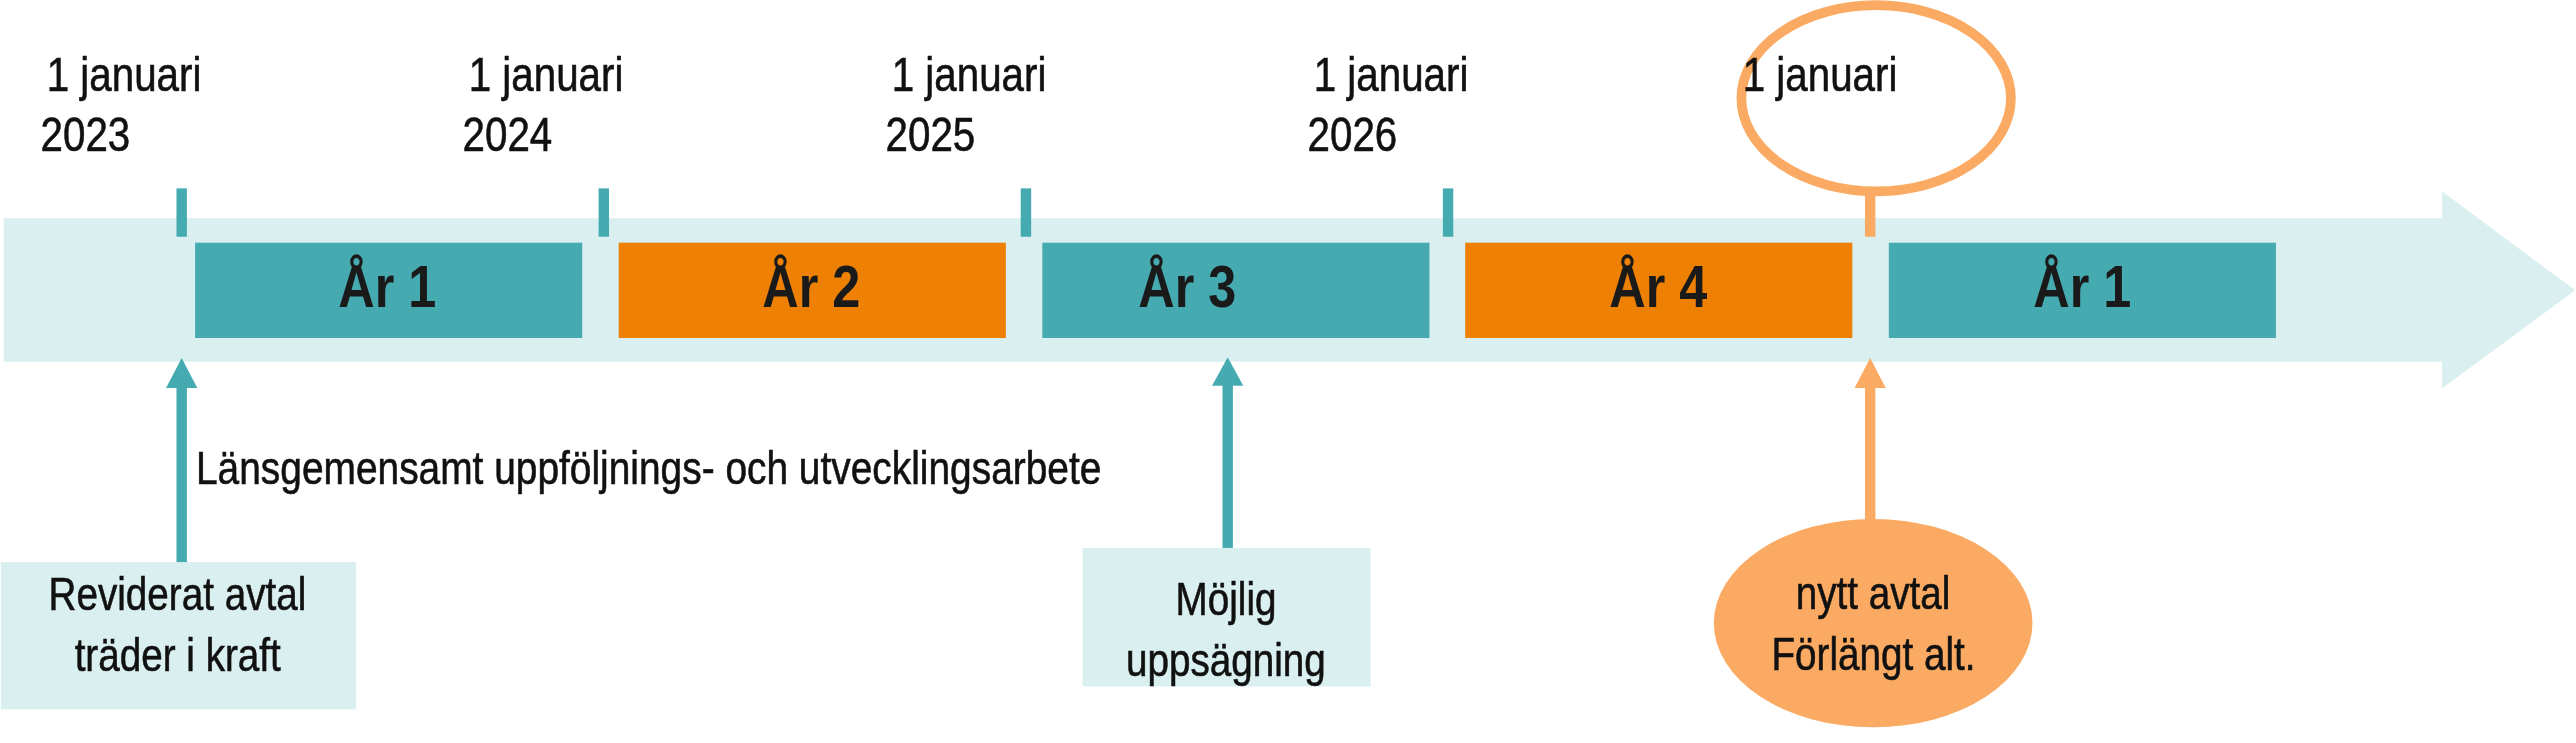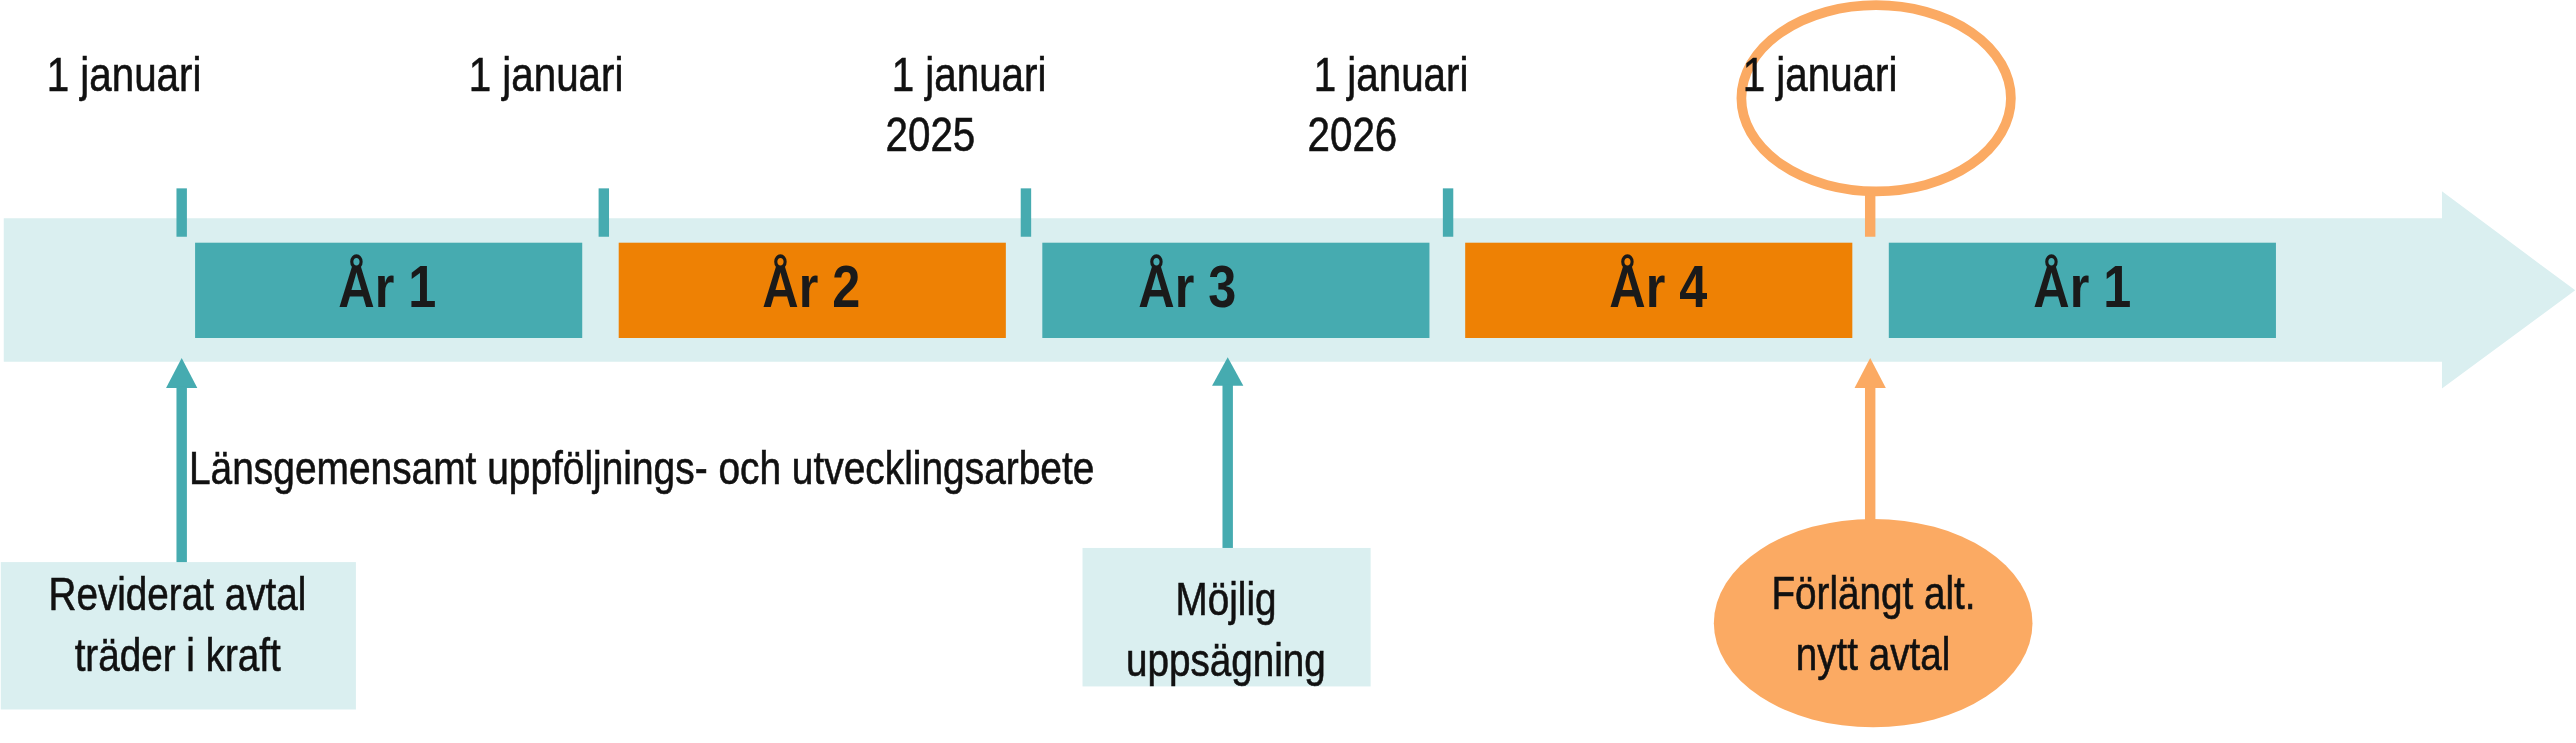--- a/index.html
+++ b/index.html
@@ -9,21 +9,21 @@
   .cond { display: inline-block; transform-origin: center center; white-space: nowrap; }
   .date-label { position: absolute; width: 298px; font-size: 48px; line-height: 60px;
                 -webkit-text-stroke: 0.6px #111; }
   .date-label .cond { transform: scaleX(0.84); }
   .year-box { position: absolute; top: 243px; height: 86px; width: 387px;
               display: flex; align-items: center; justify-content: center; }
   .year-box .lbl { font-size: 60px; font-weight: 700; color: #1a1a1a; transform: scaleX(0.84); display: inline-block; white-space: nowrap; }
   .note { position: absolute; display: flex; flex-direction: column; align-items: center; justify-content: center;
           font-size: 46px; line-height: 61px; -webkit-text-stroke: 0.6px #111; }
   .note .cond { transform: scaleX(0.84); }
-  .span-label { position: absolute; left: 189px; top: 438px; width: 980px; height: 60px;
+  .span-label { position: absolute; left: 196px; top: 438px; width: 980px; height: 60px;
                 font-size: 46px; line-height: 60px; text-align: right; -webkit-text-stroke: 0.6px #111; }
   .span-label .cond { transform: scaleX(0.845); transform-origin: left center; }
 </style>
 </head>
 <body>
 
 <svg class="canvas" width="2576" height="743" viewBox="0 0 3458 998">
 
   <polygon points="4,293 3279,293 3279,257 3458,390 3279,522 3279,486 4,486" fill="#DAEFF0"></polygon>
 
@@ -54,23 +54,25 @@
     <rect x="2504" y="519" width="14" height="182"></rect>
   </g>
 
   <rect x="0" y="755" width="477" height="198" fill="#DAEFF0"></rect>
   <rect x="1453" y="736" width="387" height="186" fill="#DAEFF0"></rect>
   <ellipse cx="2515" cy="837" rx="214" ry="140" fill="#FBAA63"></ellipse>
 </svg>
 
 <div class="date-label" style="left:32px; top:45px;">
   <div><span class="cond">1 januari</span></div>
+  <div><span class="cond">2023</span></div>
 </div>
 <div class="date-label" style="left:454px; top:45px;">
   <div><span class="cond">1 januari</span></div>
+  <div><span class="cond">2024</span></div>
 </div>
 <div class="date-label" style="left:877px; top:45px;">
   <div><span class="cond">1 januari</span></div>
   <div><span class="cond">2025</span></div>
 </div>
 <div class="date-label" style="left:1299px; top:45px;">
   <div><span class="cond">1 januari</span></div>
   <div><span class="cond">2026</span></div>
 </div>
 <div class="date-label" style="left:1728px; top:45px;">
@@ -99,16 +101,16 @@
 
 <div class="note" style="left:0; top:562px; width:355px; height:126px;">
   <div><span class="cond">Reviderat avtal</span></div>
   <div><span class="cond">träder i kraft</span></div>
 </div>
 <div class="note" style="left:1082px; top:548px; width:288px; height:164px;text-decoration:underline;">
   <div><span class="cond">Möjlig</span></div>
   <div><span class="cond">uppsägning</span></div>
 </div>
 <div class="note" style="left:1714px; top:519px; width:319px; height:209px;">
+  <div><span class="cond">nytt avtal</span></div>
   <div><span class="cond">Förlängt alt.</span></div>
-  <div><span class="cond">nytt avtal</span></div>
 </div>
 
 
 </body></html>

